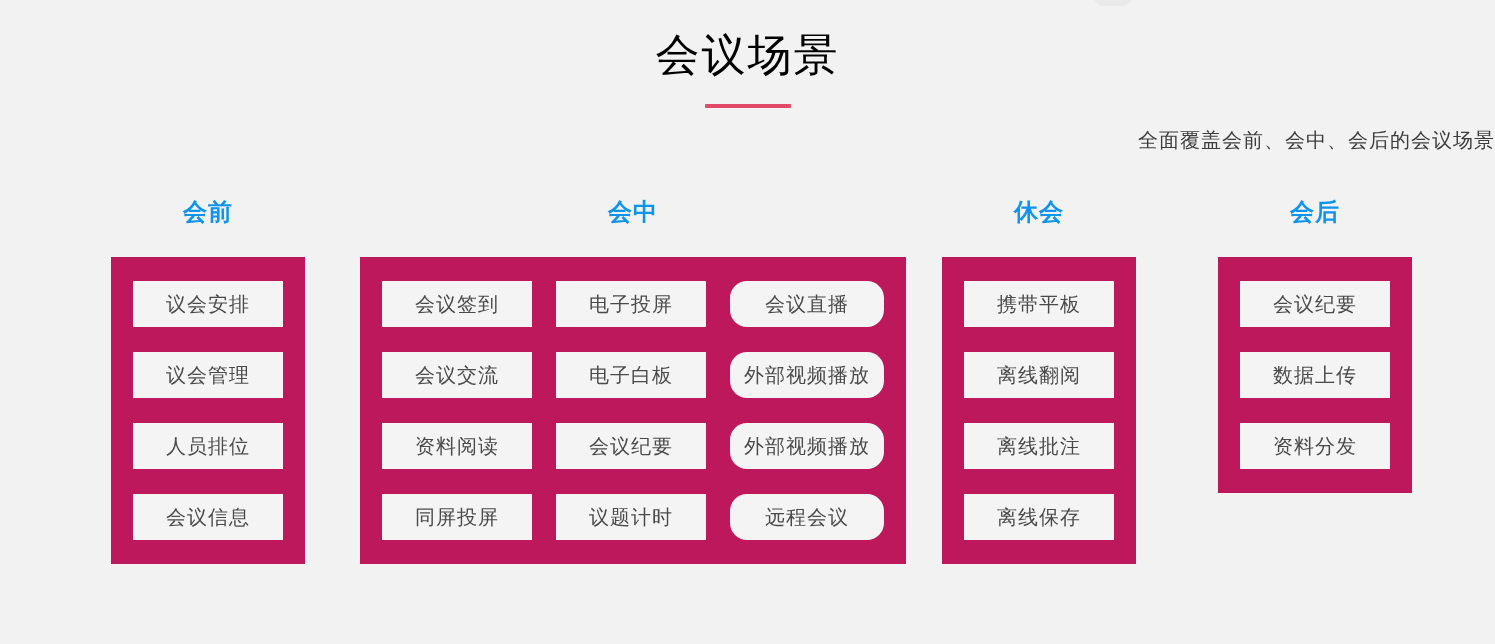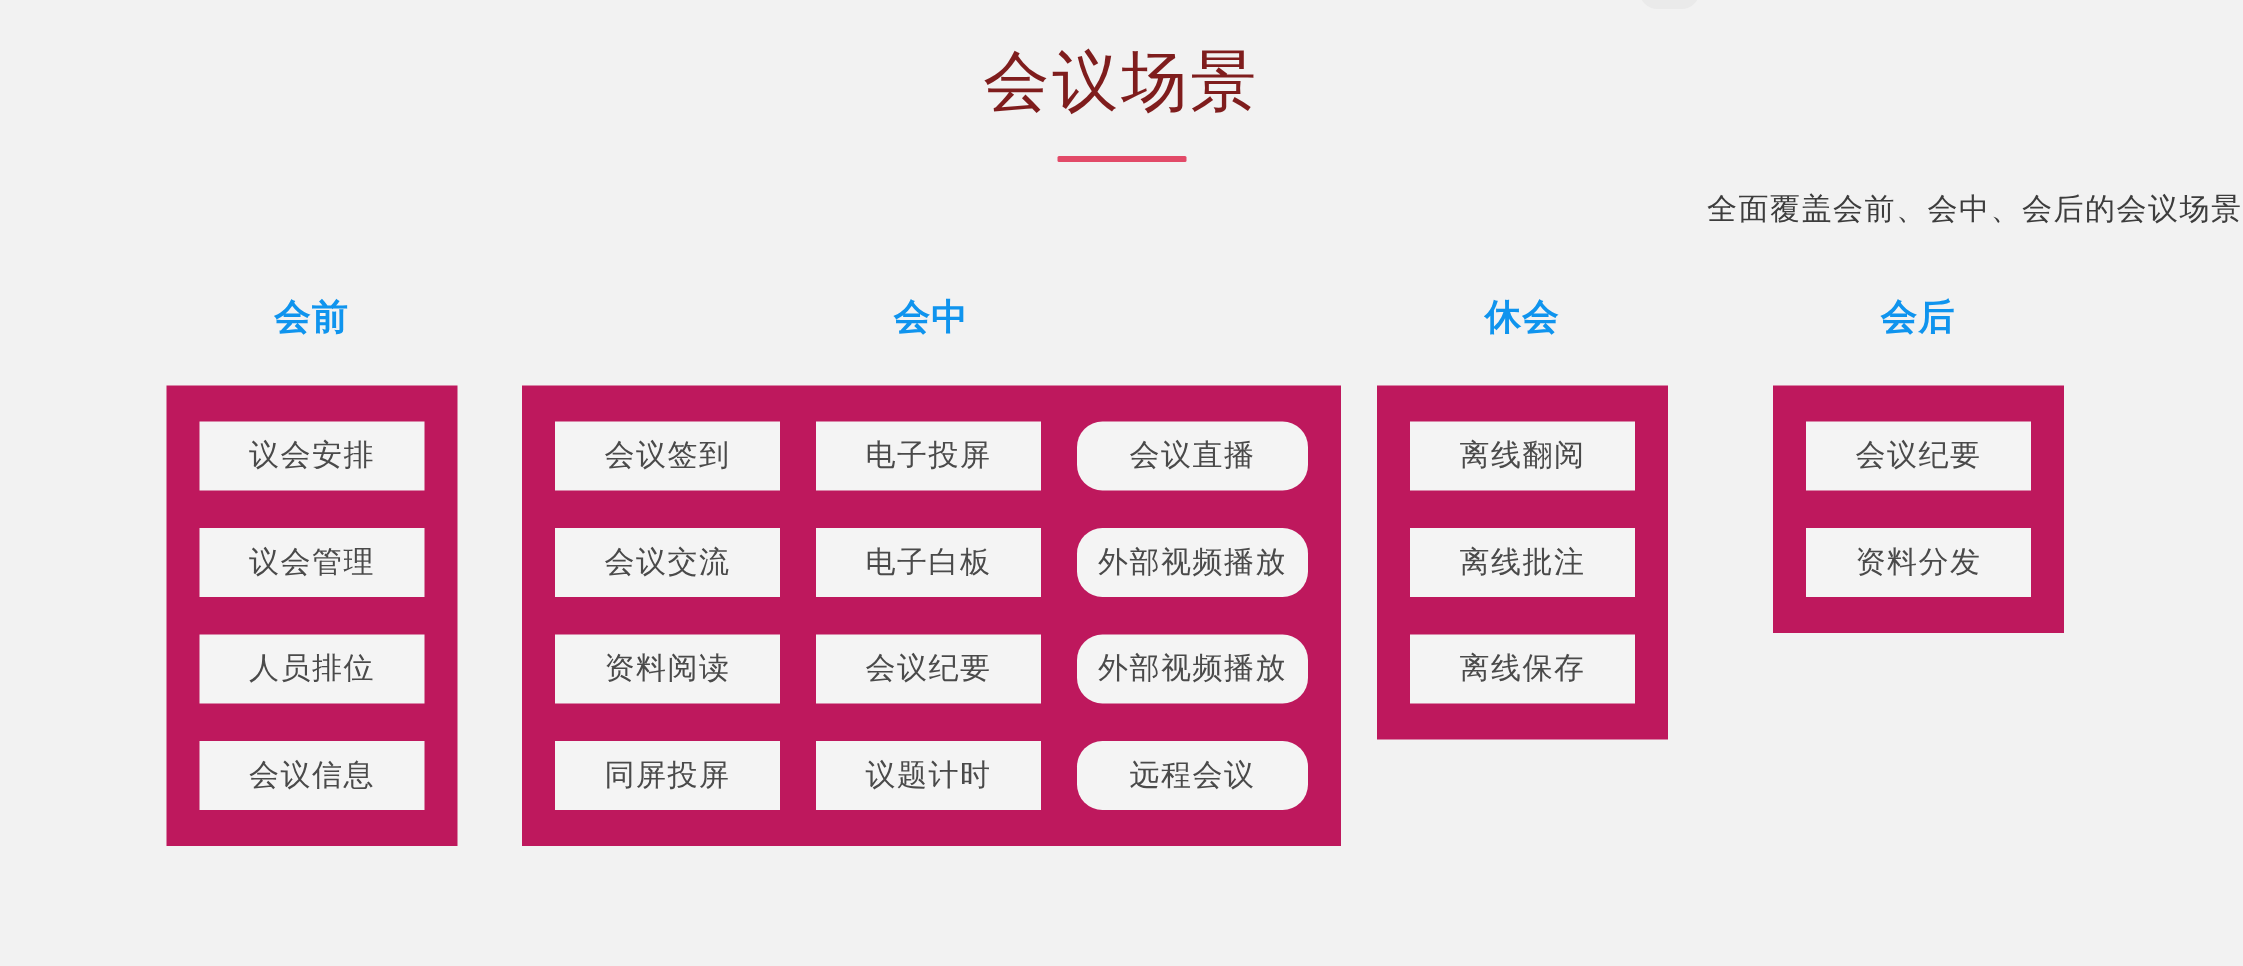--- a/index.html
+++ b/index.html
@@ -26,21 +26,21 @@
     border-radius: 0 0 12px 12px;
   }
 
   .page-header {
     text-align: center;
     padding-top: 26px;
   }
   .page-title {
     font-size: 44px;
     line-height: 58px;
-    color: #7f1d1d;
+    color: #000000;
     font-weight: 400;
     letter-spacing: 2px;
     margin: 0;
   }
   .title-rule {
     width: 86px;
     height: 4px;
     background: #e24a68;
     margin: 20px auto 0 auto;
     border-radius: 1px;
@@ -55,20 +55,21 @@
     text-align: right;
   }
 
   .scenes {
     position: absolute;
     left: 0;
     top: 196px;
     width: 1495px;
     display: flex;
     align-items: flex-start;
+    gap: 12px;
   }
 
   .scene-col {
     display: flex;
     flex-direction: column;
     align-items: center;
   }
   .scene-col.c1 { margin-left: 111px; }
   .scene-col.c2 { margin-left: 43px; }
   .scene-col.c3 { margin-left: 24px; justify-content: flex-end; }
@@ -162,30 +163,32 @@
         <div class="card wide">外部视频播放</div>
         <div class="card wide">远程会议</div>
       </div>
     </div>
   </div>
 
   <div class="scene-col c3">
     <div class="col-head">休会</div>
     <div class="panel">
       <div class="panel-col">
+        <div class="card">携带平板</div>
         <div class="card">离线翻阅</div>
         <div class="card">离线批注</div>
         <div class="card">离线保存</div>
       </div>
     </div>
   </div>
 
   <div class="scene-col c4">
     <div class="col-head">会后</div>
     <div class="panel">
       <div class="panel-col">
         <div class="card">会议纪要</div>
+        <div class="card">数据上传</div>
         <div class="card">资料分发</div>
       </div>
     </div>
   </div>
 
 </div>
 
 </body></html>

